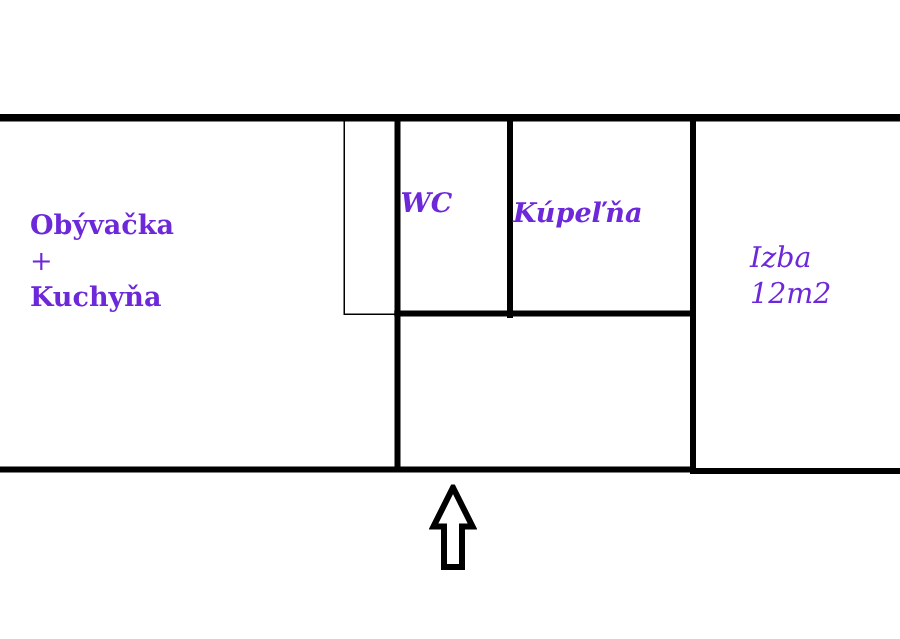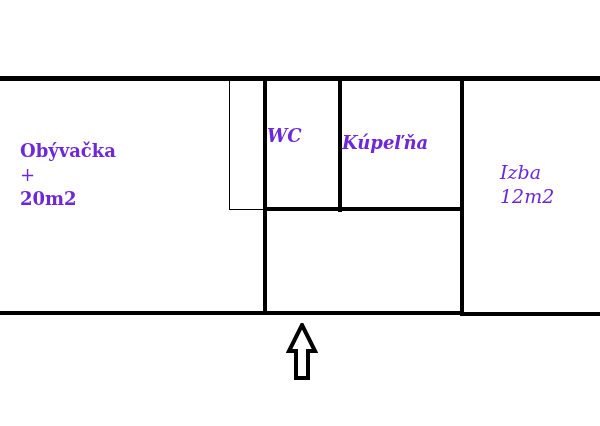--- a/index.html
+++ b/index.html
@@ -23,21 +23,21 @@
   <div class="wall" style="left:263px;top:78px;width:4px;height:236px;"></div>
   <div class="wall" style="left:338px;top:78px;width:4px;height:134px;"></div>
   <div class="wall" style="left:460px;top:78px;width:4px;height:236px;"></div>
   <div class="wall" style="left:263px;top:207px;width:199px;height:4px;"></div>
 
   <div class="thin" style="left:229px;top:79px;width:37px;height:131px;"></div>
 
   <div class="label bold" style="left:20px;top:139px;width:145px;">
     <div>Obývačka</div>
     <div style="font-weight:normal;">+</div>
-    <div>20m2</div>
+    <div>Kuchyňa</div>
   </div>
 
   <div class="label ital" style="left:267px;top:124px;width:48px;">
     <div>WC</div>
   </div>
 
   <div class="label ital" style="left:342px;top:131px;width:142px;">
     <div>Kúpeľňa</div>
   </div>
 

